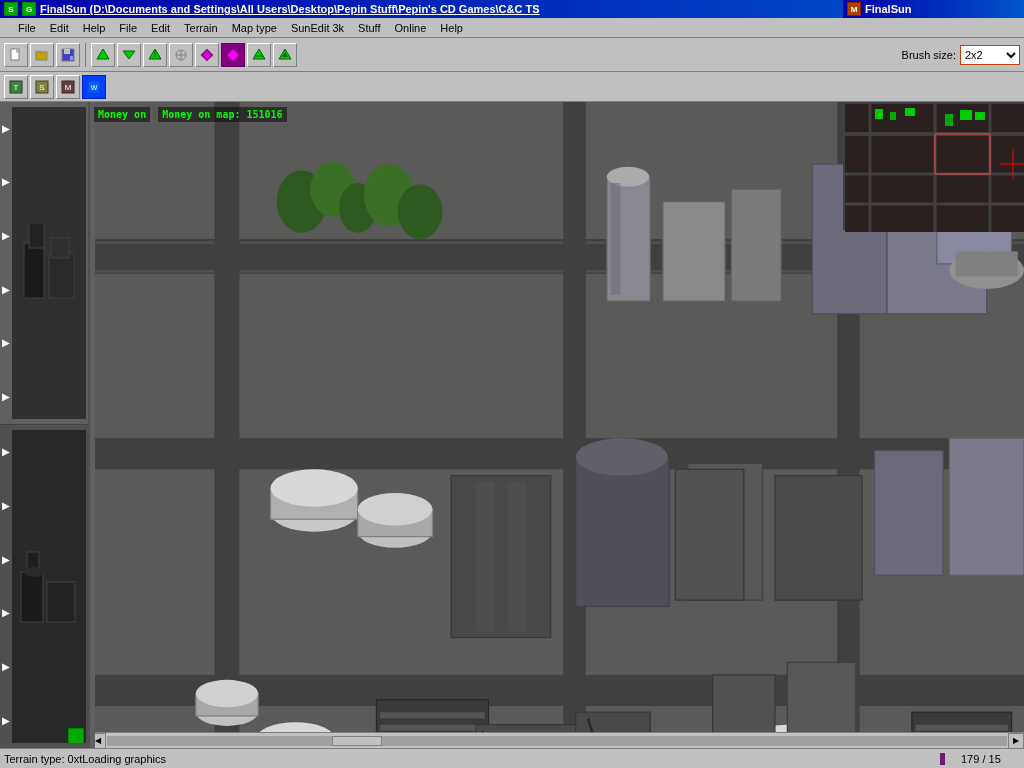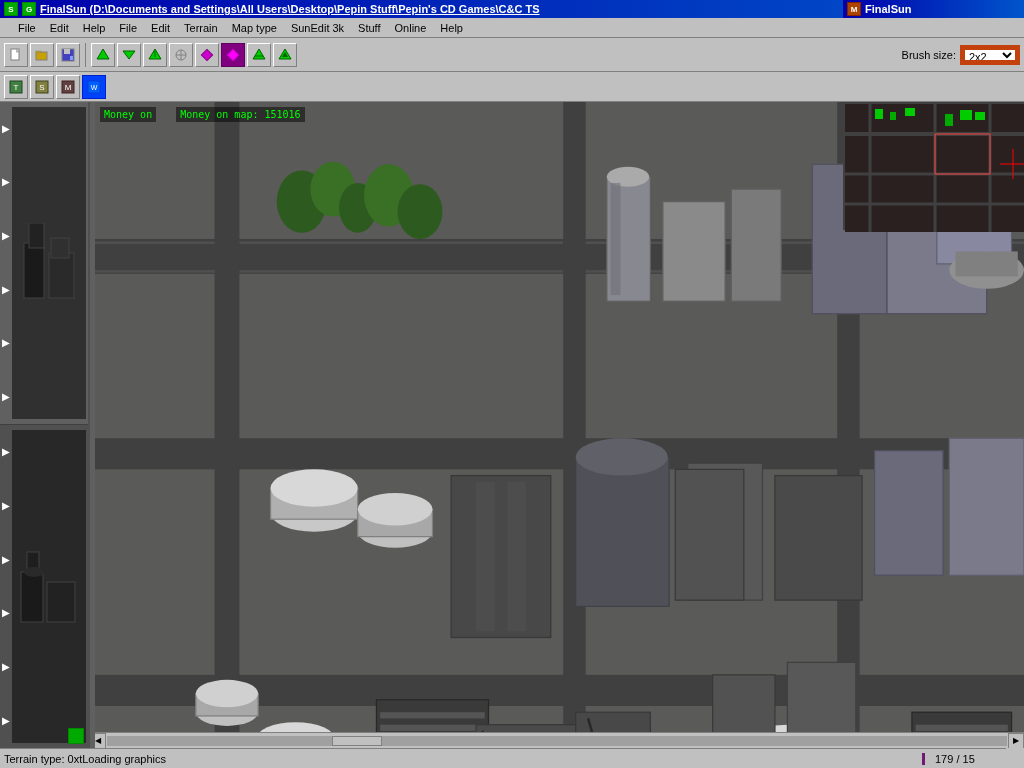--- a/index.html
+++ b/index.html
@@ -102,21 +102,21 @@
       display: flex;
       align-items: center;
       gap: 4px;
       margin-left: auto;
     }
     .brush-label { font-size: 11px; }
     .brush-select {
       width: 60px; height: 20px;
       font-size: 11px;
       background: white;
-      border: 5px solid #c2410c;
+      border: 1px solid #c2410c;
     }
 
     
     #toolbar2 {
       height: 30px;
       background: #c0c0c0;
       border-bottom: 1px solid #808080;
       display: flex;
       align-items: center;
       padding: 2px 4px;
@@ -157,21 +157,21 @@
       height: 20px;
       background: #c0c0c0;
       border-top: 1px solid #808080;
       display: flex;
       align-items: center;
       padding: 0 4px;
       font-size: 11px;
       position: absolute;
       bottom: 0;
       left: 0;
-      right: 18px;
+      right: 0;
     }
 
     
     #city-map {
       width: 100%;
       height: 100%;
     }
   </style>
 </head>
 <body>
@@ -359,21 +359,21 @@
 
       <div style="position:absolute; bottom:4px; right:4px; width:16px; height:16px; background:#00aa00; border:1px solid #008800;"></div>
     </div>
   </div>
 
   <div id="map-view" style="flex:1; position:relative; overflow:hidden; background:#5c5c5c;">
     
     <div style="position:absolute; top:0; left:0; width:5px; height:100%; background:#606060; z-index:5;"></div>
     
     
-    <div style="position:absolute; top:5px; left:10px; z-index:10; display:flex; gap:20px;">
+    <div style="position:absolute; top:5px; left:4px; z-index:10; display:flex; gap:8px;font-weight:bold;">
       <div style="background:rgba(0,0,0,0.5); color:#00ff00; font-size:10px; font-family:monospace; padding:2px 4px; white-space:nowrap;">Money on</div>
       <div style="background:rgba(0,0,0,0.5); color:#00ff00; font-size:10px; font-family:monospace; padding:2px 4px; white-space:nowrap;">Money on map: 151016</div>
     </div>
 
     
     <svg id="city-map" viewBox="0 0 750 620" preserveAspectRatio="xMinYMin slice" style="width:100%; height:100%;">
 
       <rect width="750" height="620" fill="#5a5a58"></rect>
 
       <rect x="0" y="110" width="750" height="28" fill="#404040"></rect>
@@ -513,14 +513,14 @@
       <line x1="155" y1="60" x2="181" y2="60" stroke="#ff0000" stroke-width="1"></line>
       <line x1="168" y1="45" x2="168" y2="75" stroke="#ff0000" stroke-width="1"></line>
 
       <rect x="90" y="30" width="55" height="40" fill="none" stroke="#ff4444" stroke-width="1"></rect>
     </svg>
   </div>
 </div>
 
 <div id="status-bar" style="height:20px; background:#c0c0c0; border-top:1px solid #808080; display:flex; align-items:center; padding:0 4px;">
   <span style="flex:1; font-size:11px;">Terrain type: 0xtLoading graphics</span>
-  <span style="border-left:3px solid #701a75; padding-left:10px; min-width:80px;">179 / 15</span>
+  <span style="border-left:5px solid #701a75; padding-left:16px; min-width:80px;">179 / 15</span>
 </div>
 
 </body></html>

